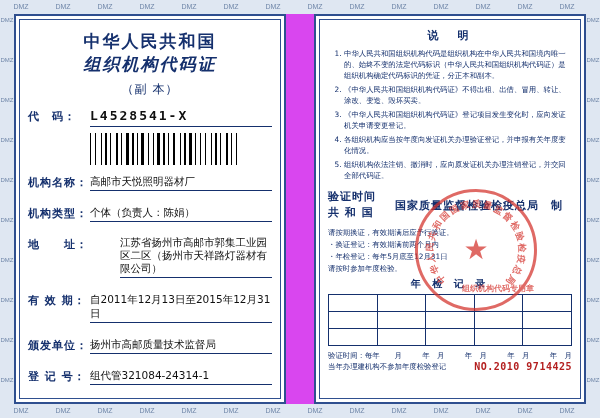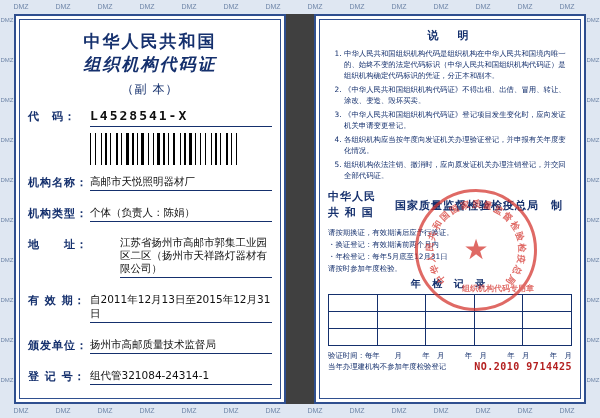--- a/index.html
+++ b/index.html
@@ -6,21 +6,21 @@
   html, body { margin: 0; padding: 0; }
   body {
     width: 600px; height: 418px;
     font-family: "DejaVu Sans", sans-serif;
     background: #ffffff;
     overflow: hidden;
   }
   .page {
     position: relative;
     width: 600px; height: 418px;
-    background: #404040;
+    background: #d946ef;
     display: flex;
   }
   
   .dmz-band {
     position: absolute;
     background: #dfe7f2;
     overflow: hidden;
     font-size: 7px;
     color: #6f86a8;
     letter-spacing: 0;
@@ -410,21 +410,21 @@
 
         <ol class="ol-notes">
           <li>中华人民共和国组织机构代码是组织机构在中华人民共和国境内唯一的、始终不变的法定代码标识（中华人民共和国组织机构代码证）是组织机构确定代码标识的凭证，分正本和副本。</li>
           <li>《中华人民共和国组织机构代码证》不得出租、出借、冒用、转让、涂改、变造、毁坏买卖。</li>
           <li>《中华人民共和国组织机构代码证》登记项目发生变化时，应向发证机关申请变更登记。</li>
           <li>各组织机构应当按年度向发证机关办理验证登记，并申报有关年度变化情况。</li>
           <li>组织机构依法注销、撤消时，应向原发证机关办理注销登记，并交回全部代码证。</li>
         </ol>
 
         <div class="issuer-block">
-          <div class="issuer-left" style="white-space:pre-line;">中华人民
+          <div class="issuer-left" style="white-space:pre-line;">验证时间
 共 和 国</div>
           <div class="issuer-right">国家质量监督检验检疫总局　制</div>
         </div>
 
         <div class="apply-notes">
           <div>请按期换证，有效期满后应予行换证。</div>
           <div>・换证登记：有效期满前两个月内</div>
           <div>・年检登记：每年5月底至12月31日</div>
           <div>请按时参加年度检验。</div>
         </div>

